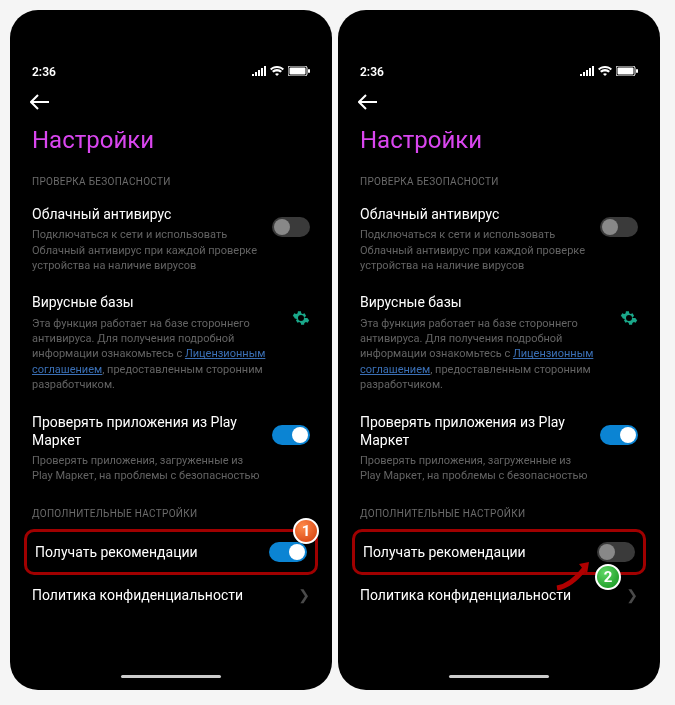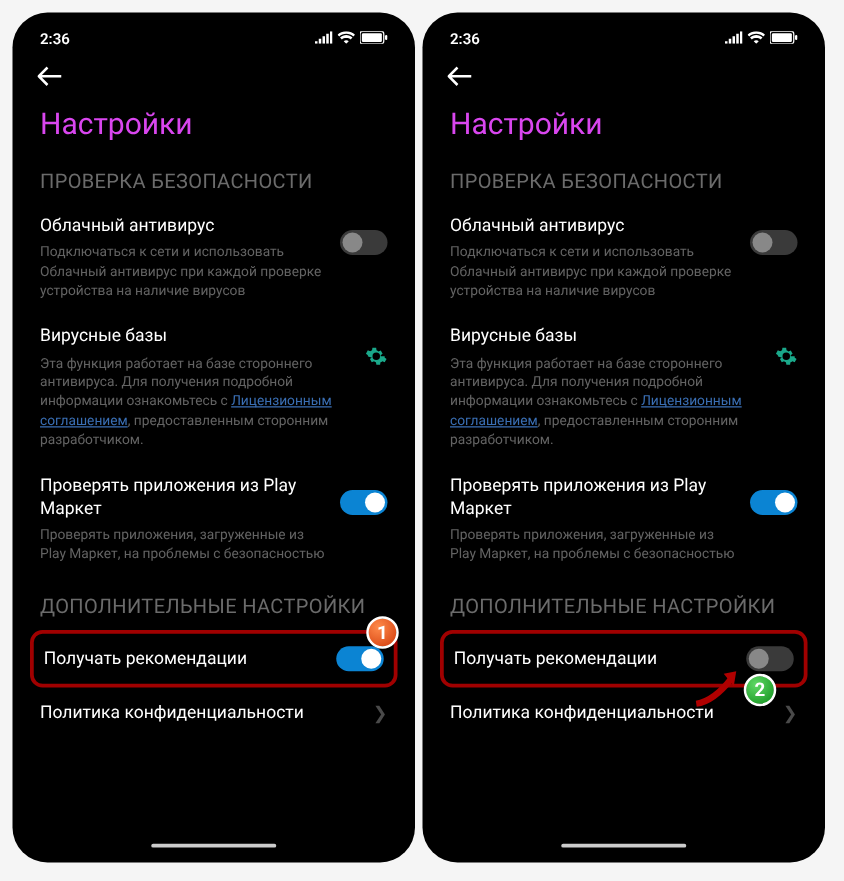--- a/index.html
+++ b/index.html
@@ -30,20 +30,21 @@
       color: #fff;
     }
     .status-bar {
       display: flex;
       justify-content: space-between;
       align-items: center;
       padding: 6px 16px 4px;
       font-size: 12px;
       font-weight: 600;
       color: #fff;
+      margin-top: 41px;
     }
     .status-icons {
       display: flex;
       gap: 4px;
       align-items: center;
     }
     .back-row {
       padding: 10px 14px 6px;
     }
     .back-arrow {
@@ -52,21 +53,21 @@
       line-height: 1;
     }
     .page-title {
       font-size: 24px;
       font-weight: 400;
       padding: 6px 16px 16px;
       color: #d946ef;
     }
     .section-header {
       color: #6b6b6b;
-      font-size: 16px;
+      font-size: 10px;
       letter-spacing: 0.3px;
       padding: 6px 16px 10px;
     }
     .setting-item {
       padding: 8px 16px 12px;
       position: relative;
     }
     .setting-row {
       display: flex;
       align-items: flex-start;

